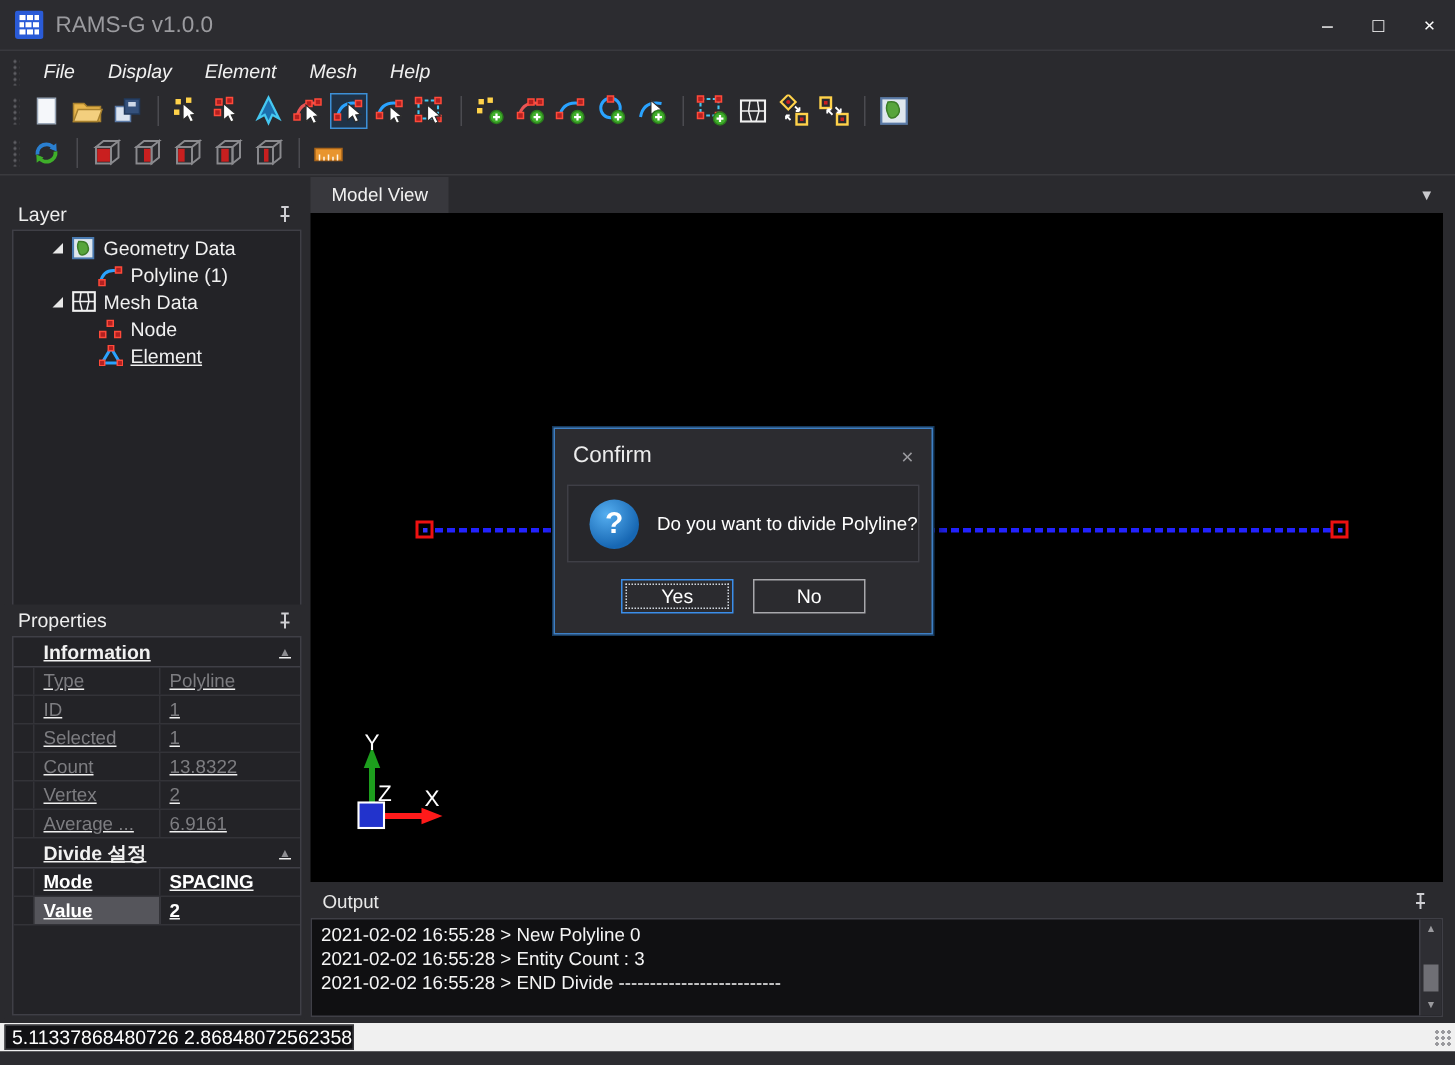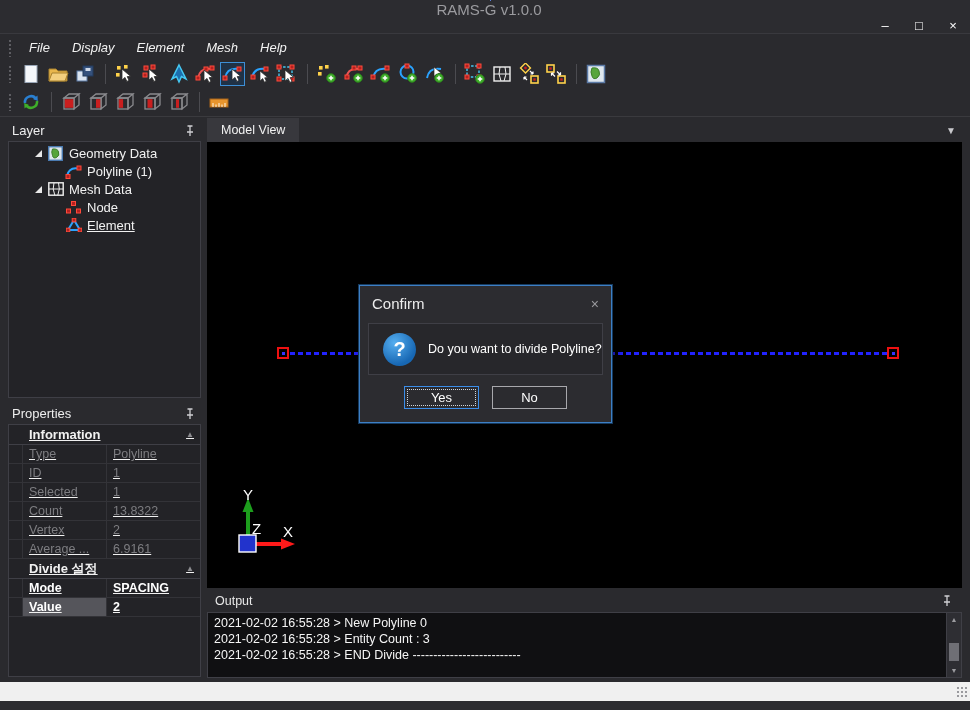--- a/index.html
+++ b/index.html
@@ -8,21 +8,21 @@
     position:relative;
     background:#2a2a2e;
     font-family:"Liberation Sans", sans-serif;
     color:#f1f1f1;
     font-size:13px;
     -webkit-font-smoothing:antialiased;
   }
   .abs { position:absolute; }
 
   
-  .titlebar { left:0; top:0; width:970px; height:34px; background:#2c2c30; border-bottom:1px solid #39393e; display:flex; align-items:center;flex-direction:column; }
+  .titlebar { left:0; top:0; width:970px; height:34px; background:#2c2c30; border-bottom:1px solid #39393e; display:flex; align-items:center; }
   .app-icon { width:19px; height:19px; margin-left:10px; }
   .title-text { margin-left:8px; color:#9b9b9f; font-size:15px; }
   .win-controls { margin-left:auto; display:flex; height:100%; }
   .win-btn { width:34px; height:100%; display:flex; align-items:center; justify-content:center; color:#fff; font-size:13px; cursor:default; }
 
   
   .menubar { left:0; top:35px; width:970px; height:25px; display:flex; align-items:center; background:#2a2a2e;font-style:italic; }
   .grip { width:5px; height:18px; margin:0 5px 0 8px;
     background-image:radial-gradient(#5d5d62 1px, transparent 1.1px);
     background-size:4px 4px; }
@@ -34,21 +34,21 @@
   .tb2 { top:88px; border-bottom:1px solid #3a3a3e; height:29px; }
   .icon-btn { width:25px; height:24px; display:flex; align-items:center; justify-content:center; margin-right:2px; border:1px solid transparent; }
   .icon-btn.active { border:1px solid #3d8fd6; background:#203246; }
   .tb-sep { width:1px; height:20px; background:#4b4b50; margin:0 6px; }
 
   
   .panel { background:#2a2a2e; }
   .panel-header { height:21px; display:flex; align-items:center; padding:0 6px 0 9px; color:#eeeeee; font-size:13px; }
   .panel-header .pin { margin-left:auto; }
   .panel-body { position:absolute; left:5px; right:2px; bottom:2px; border:1px solid #3f3f46; background:#232327; }
-  .layer-panel { left:3px; top:120px; width:200px; height:280px; }
+  .layer-panel { left:3px; top:132px; width:200px; height:280px; }
   .props-panel { left:3px; top:403px; width:200px; height:276px; }
 
   
   .tree-row { height:18px; display:flex; align-items:center; font-size:13px; white-space:nowrap; }
   .tree-row.sel { background:#4c4c52; }
   .expander { width:0; height:0; border-bottom:7px solid #e8e8e8; border-left:7px solid transparent; margin-right:5px; }
   .exp-space { width:12px; }
   .tree-icon { width:17px; height:16px; margin-right:5px; display:flex; align-items:center; justify-content:center; }
 
   
@@ -70,21 +70,21 @@
   .canvas { left:207px; top:142px; width:755px; height:446px; background:#000; overflow:hidden; }
 
   .polyline { left:83px; top:210px; width:599px; height:3px;
     background:repeating-linear-gradient(90deg, var(--polyline-blue,#2222ff) 0 5px, transparent 5px 8px); }
   .endpoint { width:12px; height:12px; border:2px solid var(--marker-red,#ee1111); top:205px; }
   .endpoint .dot { position:absolute; left:3px; top:3px; width:3px; height:3px; background:#3333ff; }
   .ep-left { left:70px; }
   .ep-right { left:680px; }
 
   
-  .dialog { left:152px; top:143px; width:253px; height:138px; background:#2c2c30;
+  .dialog { left:162px; top:143px; width:253px; height:138px; background:#2c2c30;
     border:1px solid #3d7fc4; box-shadow:0 0 0 1px #163a5e, 3px 4px 10px rgba(0,0,0,.6); }
   .dialog-title { height:35px; display:flex; align-items:center; padding:0 12px; }
   .dialog-title-text { font-size:15px; color:#ececec; }
   .dialog-close { margin-left:auto; color:#9a9a9e; font-size:14px; }
   .dialog-msg { margin:2px 8px 0 8px; height:52px; background:#27272b; border:1px solid #3f3f46; display:flex; align-items:center; }
   .q-icon { width:33px; height:33px; border-radius:50%; margin:0 12px 0 14px;
     background:radial-gradient(circle at 35% 30%, #55aef0, #1767b3 70%);
     display:flex; align-items:center; justify-content:center; color:#fff; font-weight:bold; font-size:20px; }
   .dialog-msg-text { font-size:12.5px; color:#ffffff; }
   .dialog-buttons { display:flex; justify-content:center; gap:13px; margin-top:11px; }
@@ -630,15 +630,16 @@
       <div class="log-line">2021-02-02 16:55:28 &gt; END Divide --------------------------</div>
     </div>
   <div class="vscroll">
     <div class="vs-arrow">▲</div>
     <div class="vs-thumb"></div>
     <div class="vs-arrow vs-down">▼</div>
   </div>
 </div>
 
 <div class="abs statusbar">
+  <div class="coordbox">5.11337868480726 2.86848072562358</div>
   <div class="resize-grip"></div>
 </div>
 <div class="abs bottomstrip"></div>
 
 </body></html>

